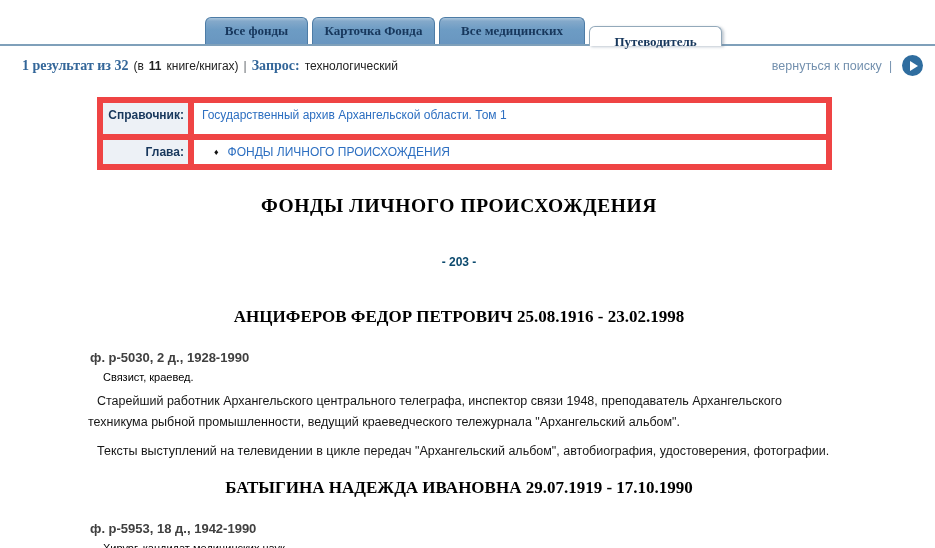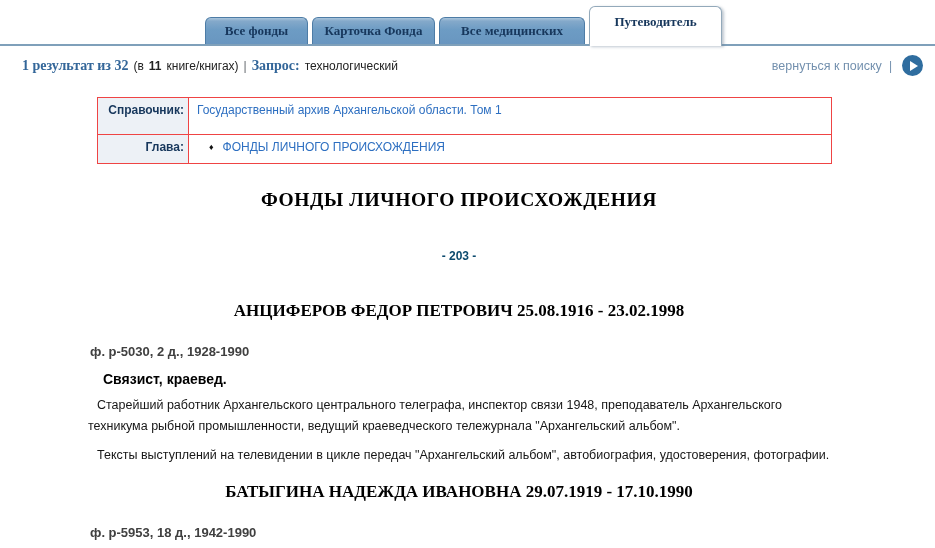--- a/index.html
+++ b/index.html
@@ -38,21 +38,21 @@
     line-height: 26px;
   }
   .tab-1 { width: 103px; }
   .tab-2 { width: 123px; }
   .tab-3 { width: 146px; }
   .tab-4 { width: 133px; }
   .tab.active {
     background: #ffffff;
     border: 1px solid #93a9ba;
     border-bottom: none;
-    height: 40px;
+    height: 20px;
     line-height: 29px;
     margin-bottom: -2px;
     z-index: 2;
     position: relative;
     box-shadow: 2px 1px 3px rgba(110,130,150,0.45);
   }
 
   
   .results-bar {
     display: flex;
@@ -97,21 +97,21 @@
   }
 
   
   .ref-table {
     border-collapse: collapse;
     margin: 12px 0 0 97px;
     width: 735px;
     table-layout: fixed;
   }
   .ref-table td {
-    border: 1px solid #ef4444;
+    border: 6px solid #ef4444;
     vertical-align: top;
     font-size: 12px;
   }
   .ref-table td.lbl {
     width: 91px;
     background: #edf1f6;
     text-align: right;
     font-weight: bold;
     color: #17375c;
     padding: 5px 4px 5px 2px;
@@ -163,23 +163,23 @@
     color: #000000;
   }
   .fond-line {
     font-weight: bold;
     font-size: 13px;
     margin-top: 23px;
     padding-left: 2px;
     color: #404040;
   }
   .profession-line {
-    font-weight: bold;
-    font-size: 14px;
-    margin-top: 12px;
+    font-weight: normal;
+    font-size: 11px;
+    margin-top: 6px;
     padding-left: 15px;
     color: #000000;
   }
   .body-par {
     font-size: 12.5px;
     line-height: 21px;
     margin-top: 8px;
     text-indent: 9px;
   }
   .entry-2 .entry-heading { margin-top: 16px; }

